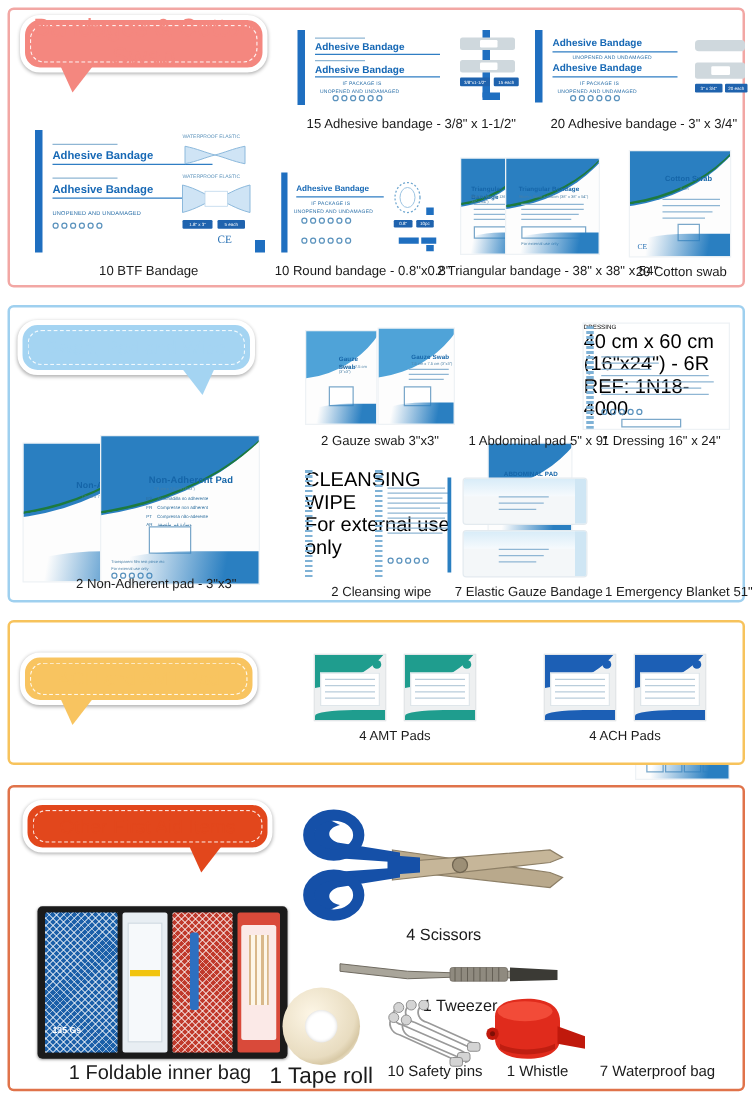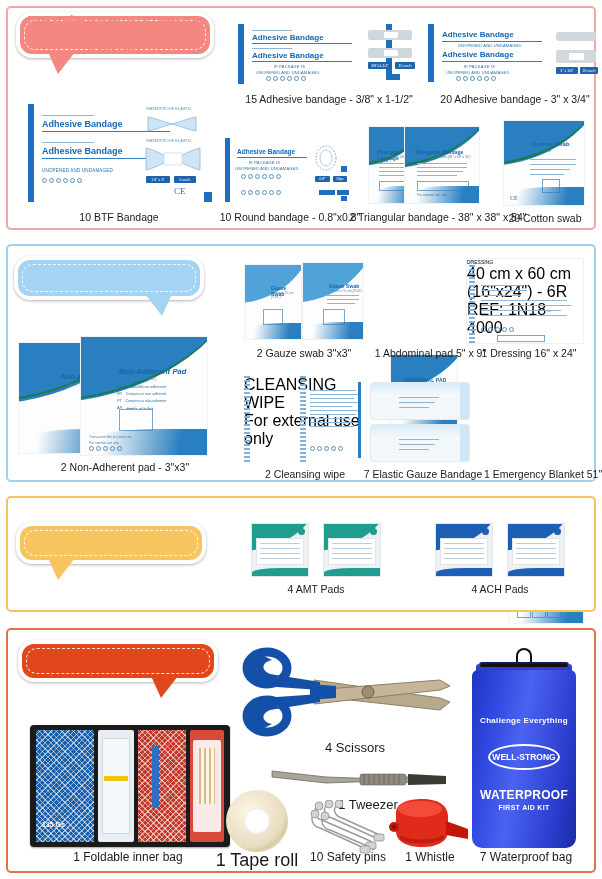--- a/index.html
+++ b/index.html
@@ -420,21 +420,21 @@
   <div class="cap" style="left:500px; top:212px; width:90px;">20 Cotton swab</div>
 
   <div class="section" id="sec-swab"></div>
 
   <div class="bubble" id="bub-swab">
     <span class="inner"></span>
     <span class="tail" style="left:auto; right:28px; border-left-width:17px; border-right-width:10px;"></span>
     <span class="txt">Swab, Pad and Wipe</span>
   </div>
 
-  <div class="prod" style="left:18px; top:336px; width:210px; height:122px;font-style:italic;">
+  <div class="prod" style="left:18px; top:348px; width:210px; height:122px;">
     <div class="pkg" style="position:absolute;left:0;top:6px;width:110px;height:112px;">
       <div class="swoosh"></div>
       <div class="swoosh-g"></div>
       <div class="ttl" style="left:42px; top:30px; font-size:7px;">Non-Adherent  Pad</div>
       <div class="sub" style="left:46px; top:40px;">7.5 cm x 7.5 cm (3"x3")</div>
       <div class="ftr"></div>
     </div>
     <div class="pkg" style="position:absolute;left:62px;top:0;width:128px;height:120px;">
       <div class="swoosh"></div>
       <div class="swoosh-g"></div>
@@ -707,21 +707,21 @@
     <div class="panel" style="left:108px; width:48px; background:#c0392b;">
       <span class="mesh"></span>
       <span style="position:absolute;left:14px;top:16px;width:7px;height:62px;background:#2d6fc0;border-radius:2px;"></span>
     </div>
     <div class="panel" style="left:160px; right:6px; background:#d94a3a;">
       <span style="position:absolute;left:3px;top:10px;right:3px;bottom:10px;background:rgba(255,255,255,.88);border-radius:2px;"></span>
       <span style="position:absolute;left:9px;top:18px;width:16px;height:56px;
                    background: repeating-linear-gradient(90deg,#d9b88a 0 2px, #fdf6e8 2px 5px);"></span>
     </div>
   </div>
-  <div class="cap" style="left:28px; top:850px; width:200px; font-size:12px;">1 Foldable inner bag</div>
+  <div class="cap" style="left:28px; top:850px; width:200px; font-size:16px;">1 Foldable inner bag</div>
 
   <svg class="sciss" style="left:240px; top:640px;" width="216" height="104" viewBox="0 0 216 104">
     <path d="M74,40 L200,58 L210,62 L200,70 L74,56 Z" fill="#b9a98c" stroke="#8d7f66" stroke-width="1"></path>
     <path d="M74,64 L200,50 L210,46 L200,40 L74,50 Z" fill="#c6b699" stroke="#8d7f66" stroke-width="1"></path>
     <circle cx="128" cy="52" r="6" fill="#9c8f76" stroke="#6f6450" stroke-width="1"></circle>
     <path d="M20,14 C6,26 6,42 22,46 L80,50 L80,42 L30,34 C20,30 22,22 32,20 Z" fill="#1550a8"></path>
     <path d="M20,90 C6,78 6,62 22,58 L80,54 L80,62 L30,70 C20,74 22,82 32,84 Z" fill="#1550a8"></path>
     <ellipse cx="27" cy="28" rx="20" ry="16" fill="none" stroke="#1550a8" stroke-width="9"></ellipse>
     <ellipse cx="27" cy="76" rx="20" ry="16" fill="none" stroke="#1550a8" stroke-width="9"></ellipse>
     <path d="M70,44 L96,46 L96,58 L70,60 Z" fill="#1550a8"></path>
@@ -775,29 +775,15 @@
     <path d="M10,18 C10,8 22,4 36,4 C52,4 62,10 62,22 L62,36 C62,46 52,52 36,52
              C20,52 10,46 10,36 Z" fill="#e02b1c"></path>
     <path d="M60,26 L82,34 L82,44 L60,40 Z" fill="#c0190c"></path>
     <ellipse cx="34" cy="14" rx="22" ry="8" fill="#f4513d" opacity=".85"></ellipse>
     <circle cx="8" cy="32" r="5" fill="#c0190c"></circle>
     <circle cx="8" cy="32" r="2" fill="#7d0f06"></circle>
     <path d="M14,44 C24,50 46,50 58,44 L58,40 C46,46 24,46 14,40 Z" fill="#a8160a" opacity=".6"></path>
   </svg>
   <div class="cap" style="left:392px; top:850px; width:76px; font-size:12px;">1 Whistle</div>
 
-  <div class="drybag" style="left:472px; top:648px; width:104px; height:200px;">
-    <div class="clip"></div>
-    <div class="lip"></div>
-    <div class="roll"></div>
-    <div class="strap"></div>
-    <div class="body">
-      <div class="tx" style="top:46px; font-size:8px;">Challenge Everything</div>
-      <div class="oval" style="top:74px; width:72px; height:26px; font-size:8.5px;">
-        <span>WELL-STRONG</span>
-      </div>
-      <div class="tx" style="top:118px; font-size:12px;">WATERPROOF</div>
-      <div class="tx" style="top:134px; font-size:7px;">FIRST AID KIT</div>
-    </div>
-  </div>
   <div class="cap" style="left:466px; top:850px; width:120px; font-size:12px;">7 Waterproof bag</div>
 
 </div>
 
 </body></html>

